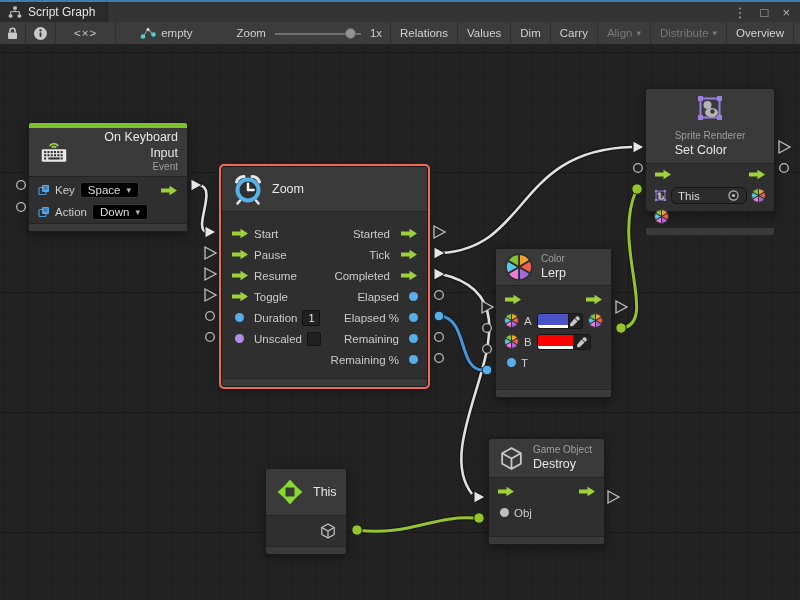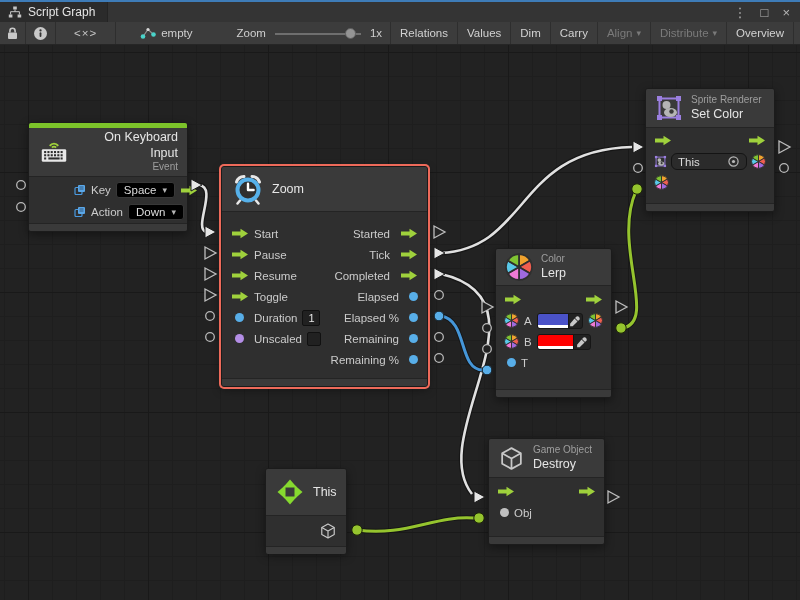--- a/index.html
+++ b/index.html
@@ -42,21 +42,21 @@
   .node.selected { box-shadow:0 0 0 2px var(--selectionRed), 0 3px 10px rgba(0,0,0,.4); }
   .node-header { background:#3a3a3a; border-bottom:1px solid #242424; display:flex; align-items:center; gap:8px; padding:4px 9px; border-radius:2px 2px 0 0; flex:0 0 auto; }
   .htxt { display:flex; flex-direction:column; line-height:1.25; }
   .ncat { font-size:10px; color:#9e9e9e; }
   .ntitle { font-size:12.5px; color:#e6e6e6; }
   .nsub { font-size:10px; color:#9e9e9e; }
   .node-footer { margin-top:auto; height:8px; background:#3a3a3a; border-top:1px solid #242424; border-radius:0 0 2px 2px; flex:0 0 auto; }
   .event-strip { height:5px; background:var(--eventGreen); border-radius:2px 2px 0 0; flex:0 0 auto; }
 
   .prow { display:flex; align-items:center; gap:5px; padding:0 9px; font-size:11.5px; color:#cbcbcb; flex:0 0 auto; }
-  .h21 { height:21px; } .h22 { height:22px;margin-left:36px; }
+  .h21 { height:21px; } .h22 { height:22px; }
   .pright { margin-left:auto; display:flex; align-items:center; gap:10px; }
 
   .dot { width:9px; height:9px; border-radius:50%; flex:0 0 auto; }
   .dot.blue { background:var(--valueBlue); }
   .dot.purple { background:var(--boolPurple); }
   .dot.gray { background:var(--objGray); }
 
   .dropdown { display:inline-flex; align-items:center; gap:5px; background:#000000; border:1px solid #383838; border-radius:3px; padding:1px 7px; color:#dddddd; font-size:11.5px; }
   .dropdown .caret { color:#b5b5b5; margin-left:1px; }
   .numbox { width:18px; height:16px; background:#212121; border:1px solid #111; border-radius:2px; color:#e8e8e8; font-size:11px; display:flex; align-items:center; justify-content:center; }
@@ -455,21 +455,21 @@
       </span>
     </div>
     <div class="prow h21" style="padding:0 8px;">
       <span class="dot blue" style="margin-left:3px"></span>
       <span>T</span>
     </div>
     <div class="node-footer"></div>
   </div>
 
   <div class="node" style="left:645px; top:43px; width:130px; height:124px;">
-    <div class="node-header" style="padding:5px 9px;">
+    <div class="node-header" style="padding:5px 9px;flex-direction:column;">
       <span class="icon">
           <svg width="28" height="28" viewBox="0 0 28 28">
             <use href="#spriteicon"></use>
           </svg>
         </span>
       <div class="htxt">
         <span class="ncat">Sprite Renderer</span>
         <span class="ntitle">Set Color</span>
       </div>
     </div>

